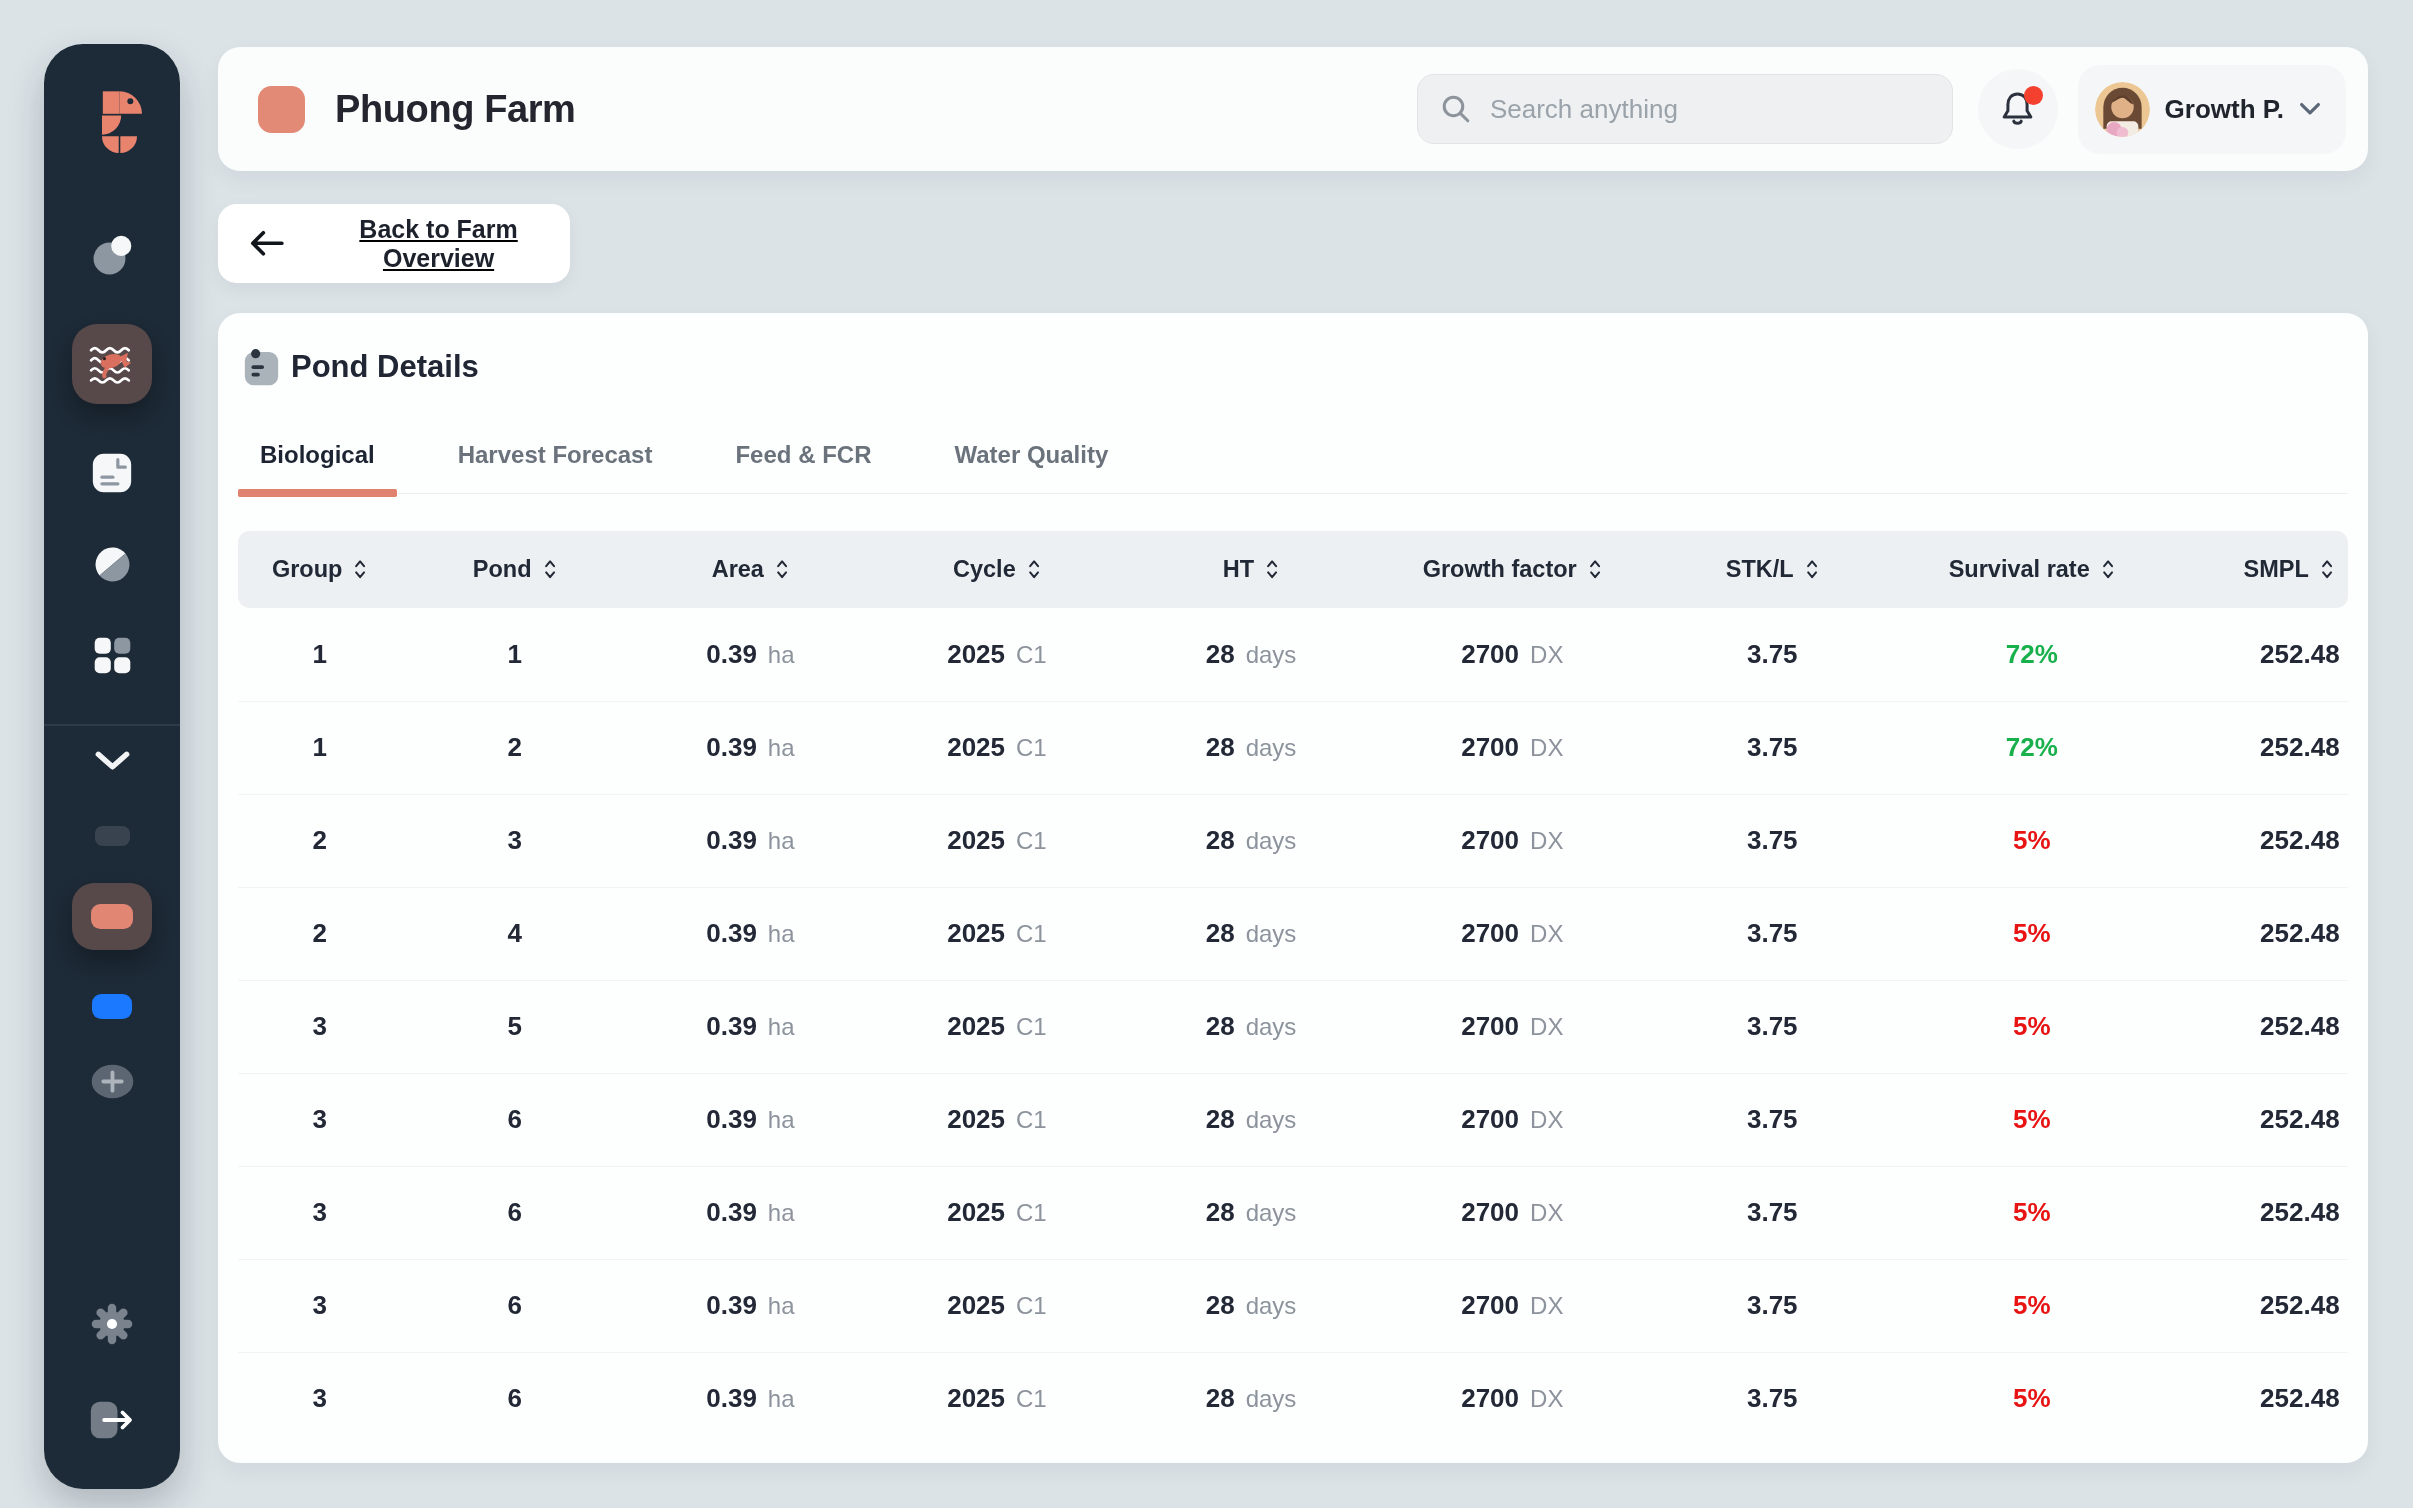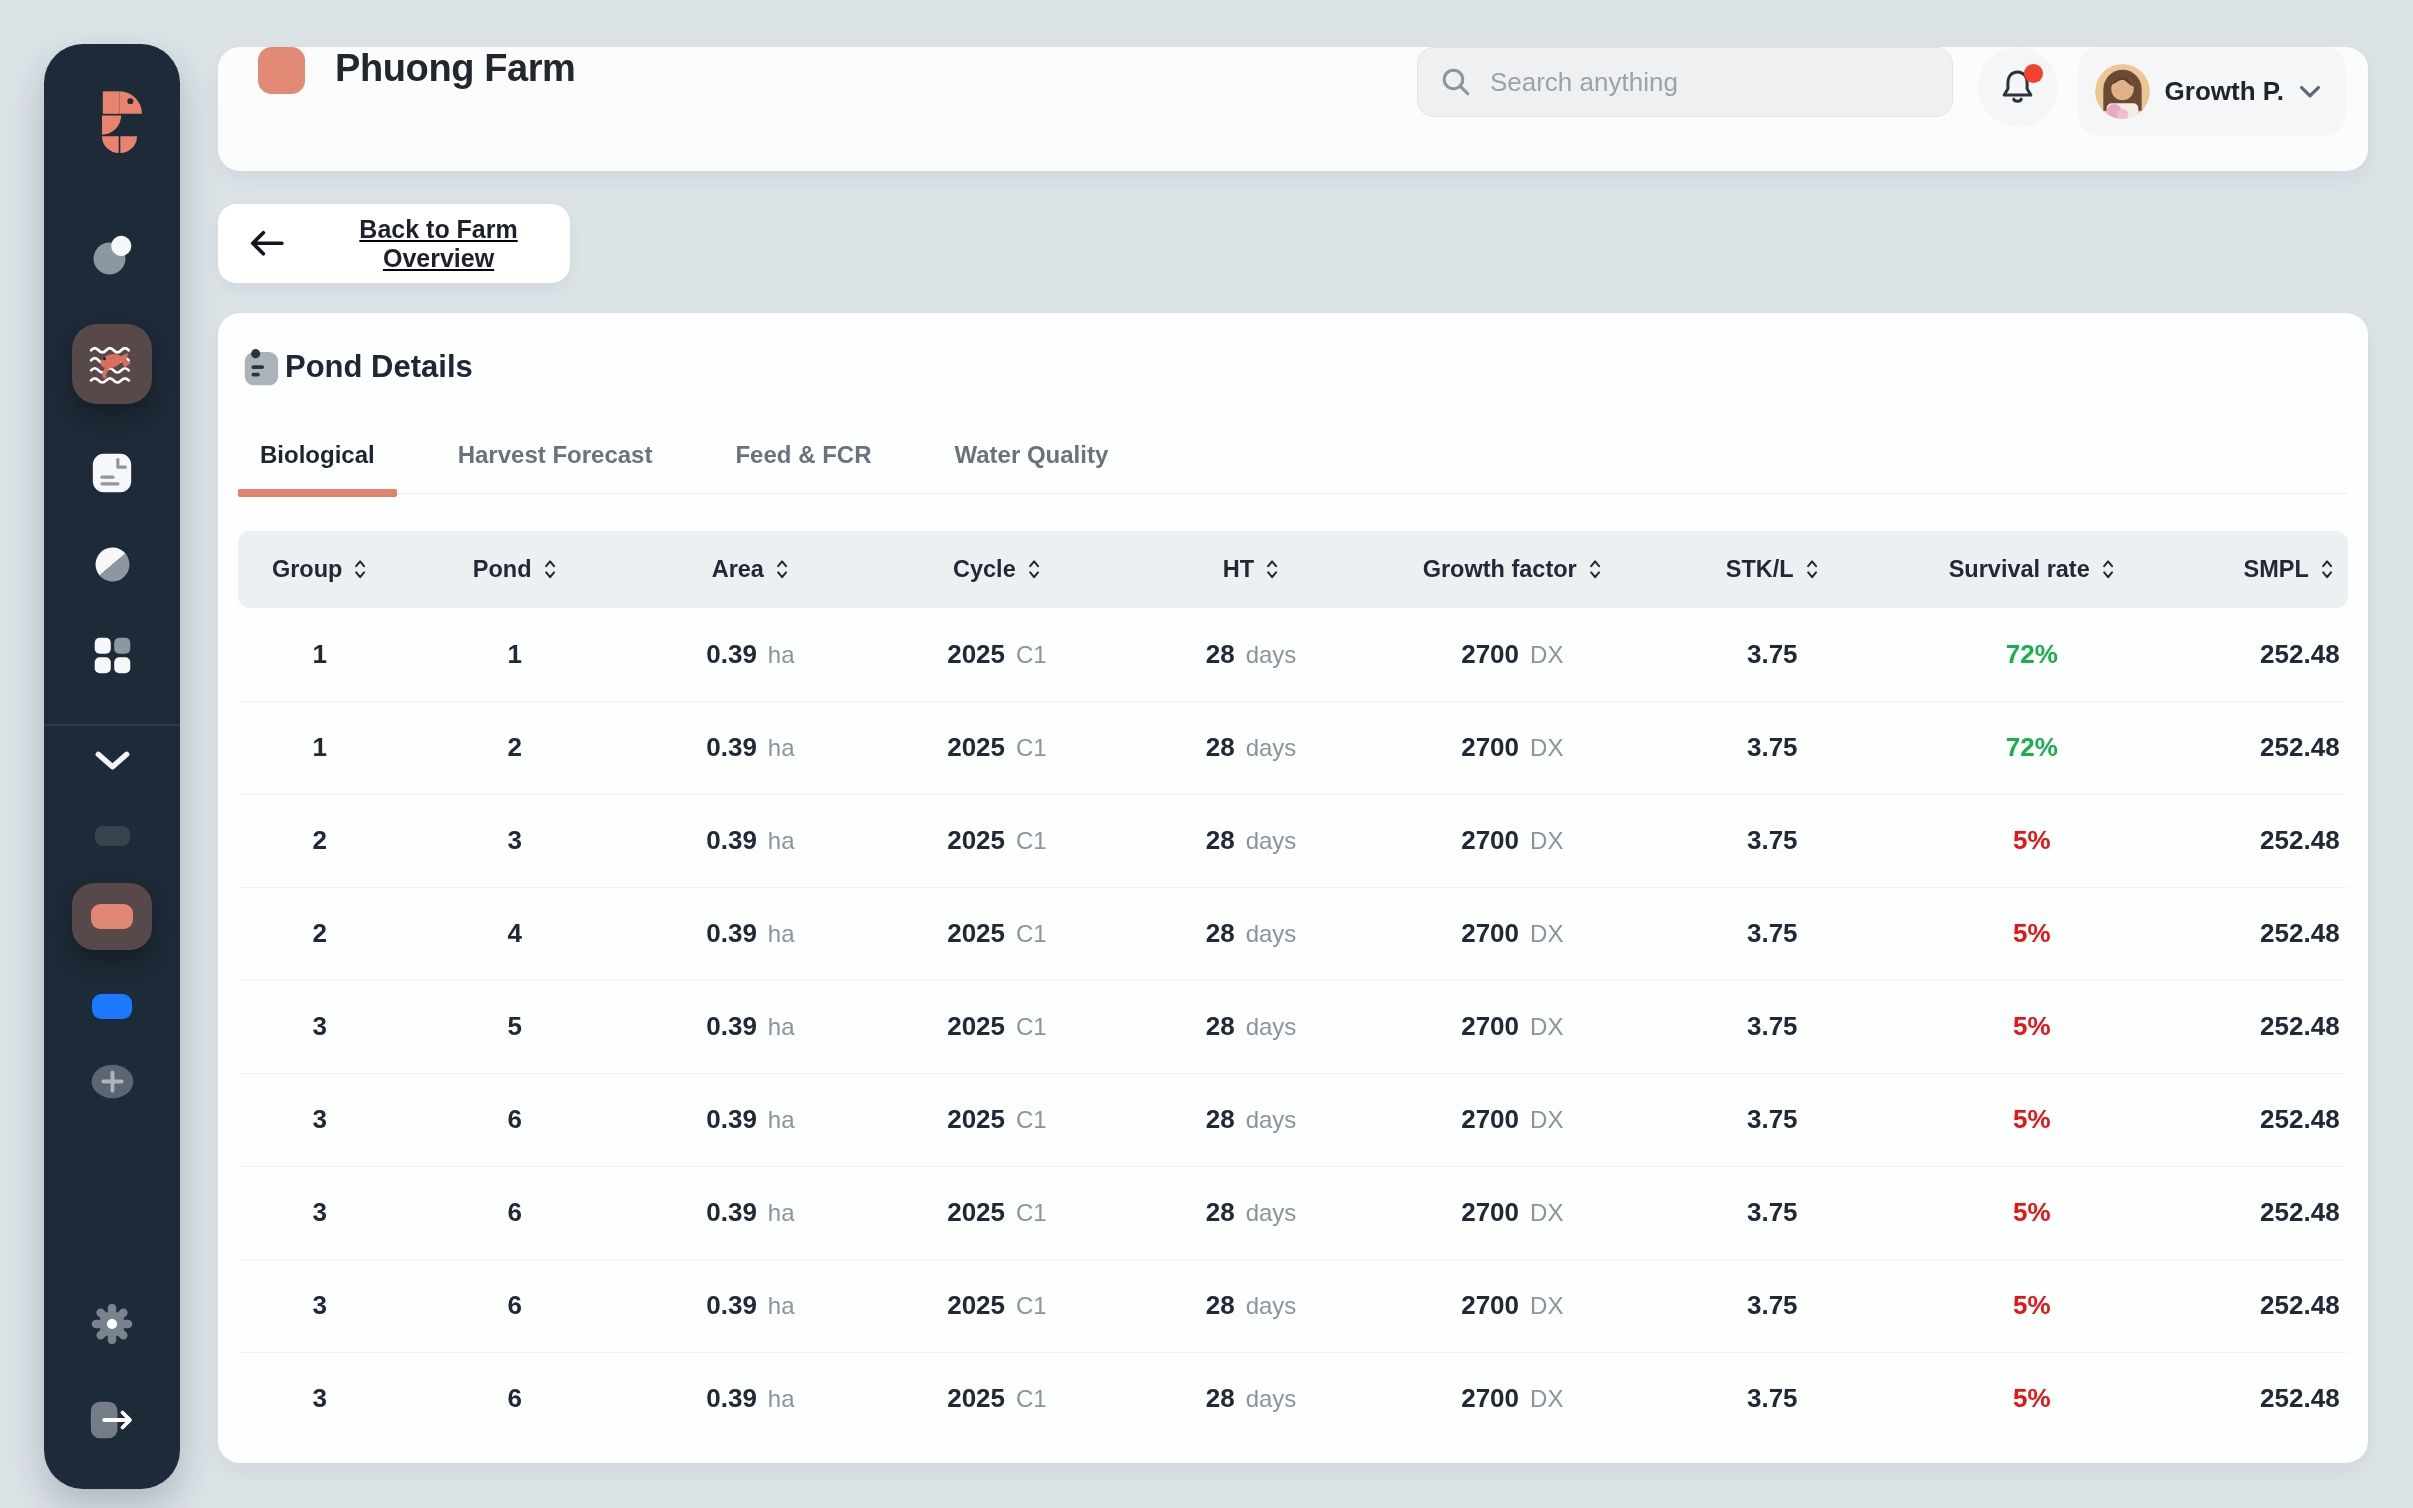--- a/index.html
+++ b/index.html
@@ -42,21 +42,21 @@
   .pill-blue { margin-top: 44px; width: 40px; height: 25px; border-radius: 9.2px; background: #1b79ff; cursor:pointer; }
   .ico-plus { margin-top: 45px; cursor:pointer; }
   .side-spacer { flex: 1; }
   .ico-gear { cursor:pointer; }
   .ico-logout { margin-top: 54px; margin-bottom: 49px; cursor:pointer; }
 
   
   .topbar {
     position: absolute; left: 218px; top: 47px; width: 2150px; height: 124px;
     background: #fbfcfc; border-radius: 22px;
-    display: flex; padding: 0 22px 0 40px;
+    display: flex; align-items: center; padding: 0 22px 0 40px;
     box-shadow: 0 8.4px 22px rgba(16,28,42,.05);
   }
   .brand-square { width: 47px; height: 47px; border-radius: 13.4px; background: #e28a76; }
   .farm-title { margin-left: 30px; font-size: 38px; font-weight: 700; color: #23262e; letter-spacing: -0.4px; }
   .search {
     margin-left: auto; width: 536px; height: 70px;
     background: #eef0f1; border: 1.7px solid #e2e4e6; border-radius: 17px;
     display: flex; align-items: center; padding: 0 22px;
   }
   .search input {
@@ -85,21 +85,21 @@
     box-shadow: 0 6.7px 18.4px rgba(16,28,42,.05); cursor: pointer; font-family: inherit; text-decoration: underline;
   }
   .back-label { font-size: 25px; font-weight: 700; color: #1c212b; }
 
   
   .main-card {
     position: absolute; left: 218px; top: 313px; width: 2150px; height: 1150px;
     background: #fdfefe; border-radius: 22px; padding: 34px 20px 0 20px;
     box-shadow: 0 8.4px 22px rgba(16,28,42,.05);
   }
-  .card-head { display: flex; align-items: center; gap: 5px; padding-left: 5px; }
+  .card-head { display: flex; align-items: center; gap: 11px; padding-left: 5px; }
   .card-title { font-size: 31px; font-weight: 700; color: #202634; }
 
   .tabs { display: flex; margin-top: 54px; border-bottom: 1.7px solid #ededf0; }
   .tab {
     position: relative; padding: 0 22px 23.5px; font-size: 24px; font-weight: 600;
     color: #6a727c; cursor: pointer; white-space: nowrap;
   }
   .tab + .tab { margin-left: 39px; }
   .tab.active { color: #1d2431; font-weight: 700; }
   .tab.active::after {

